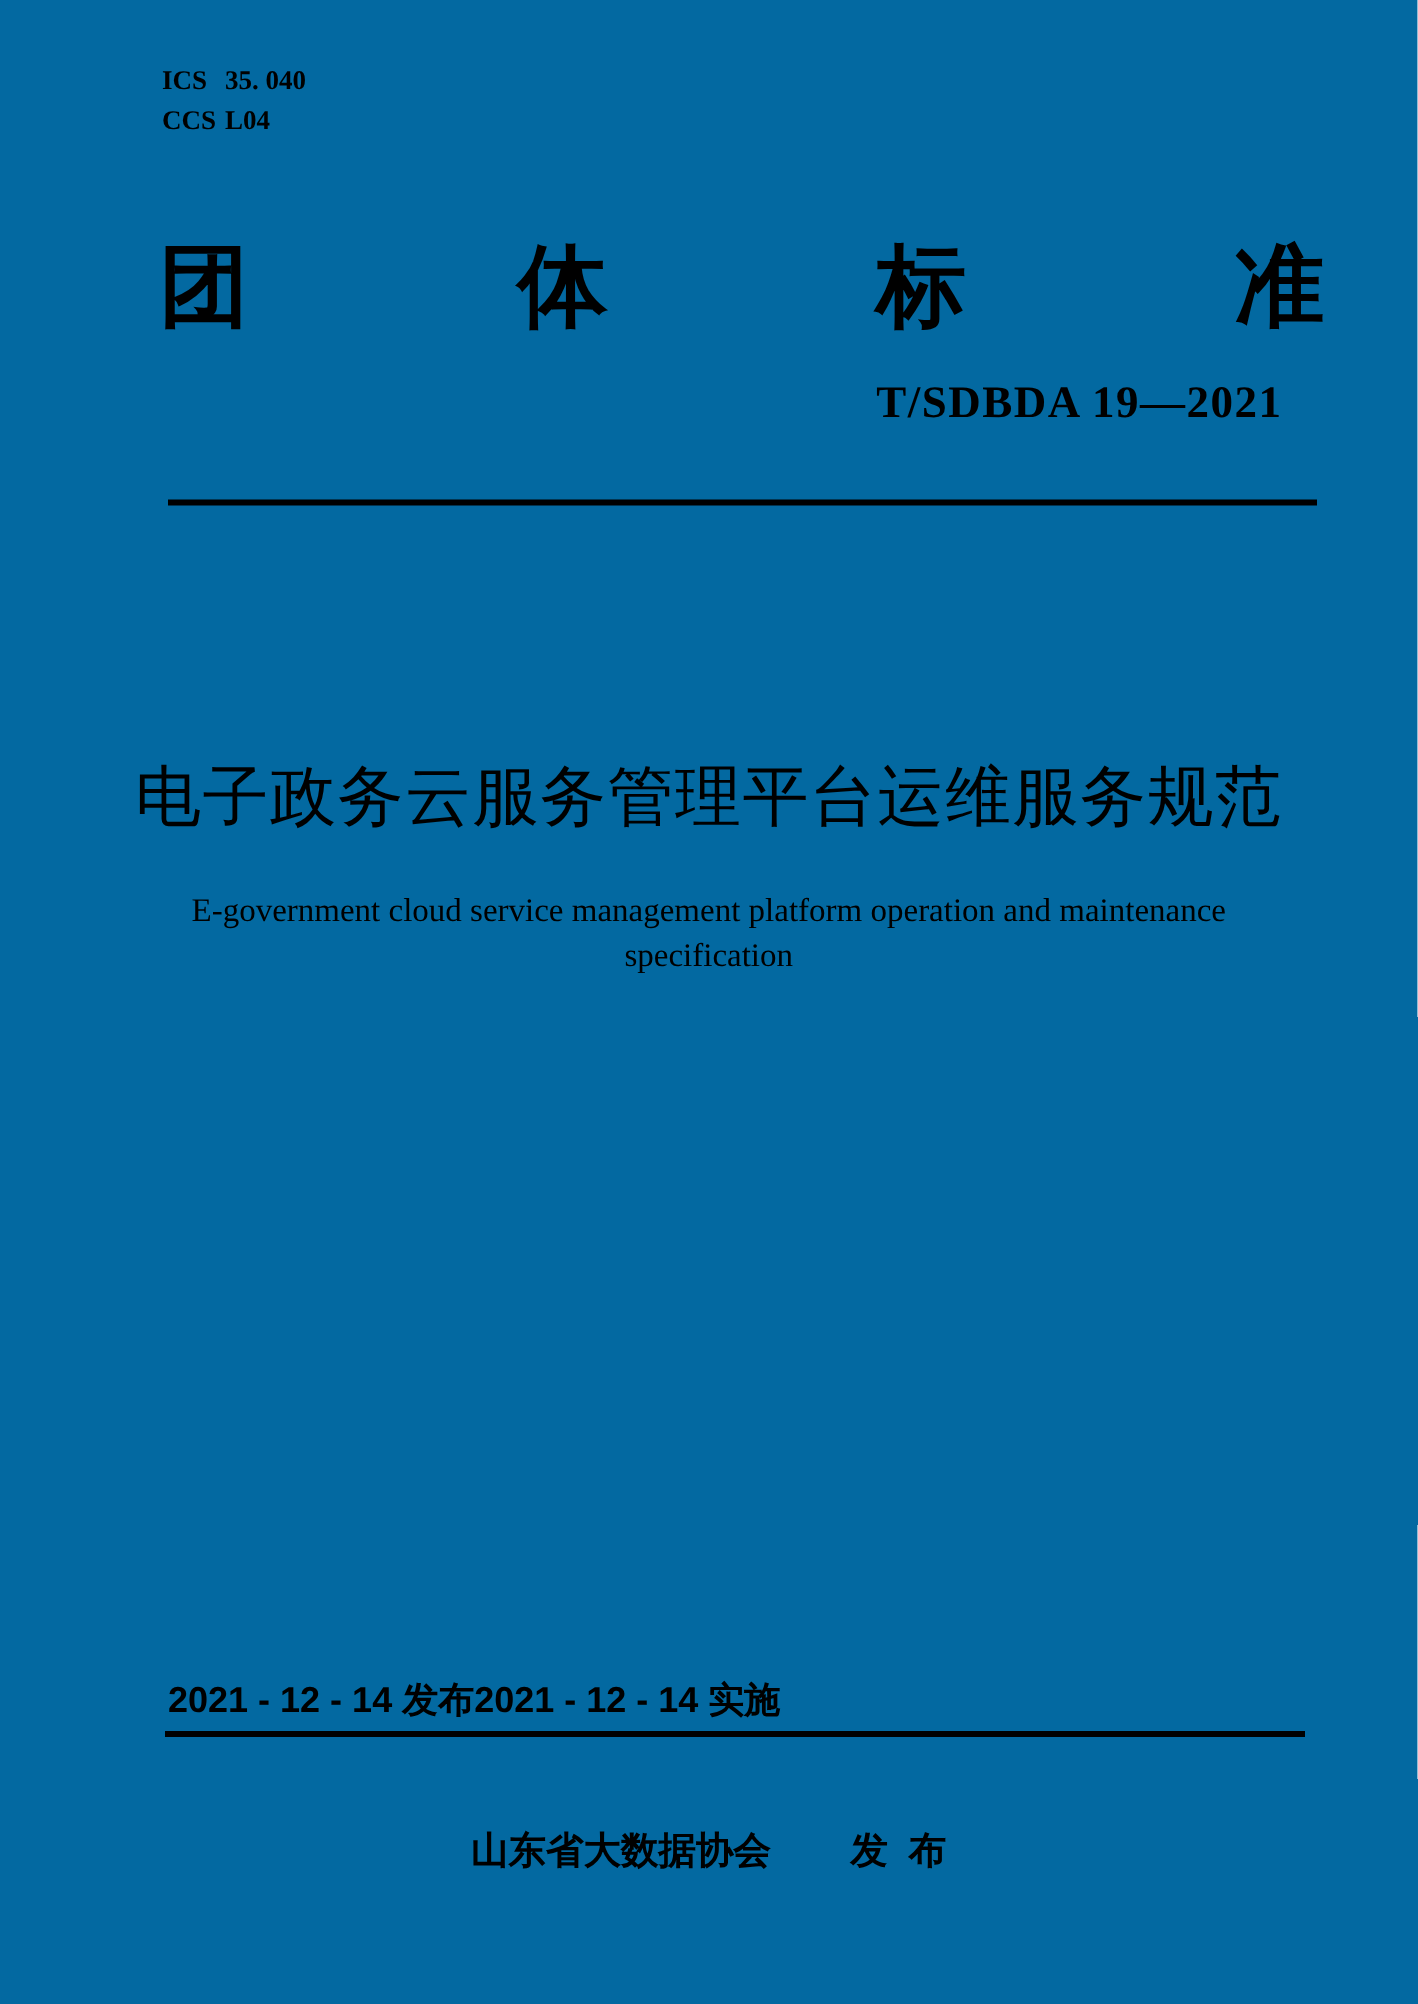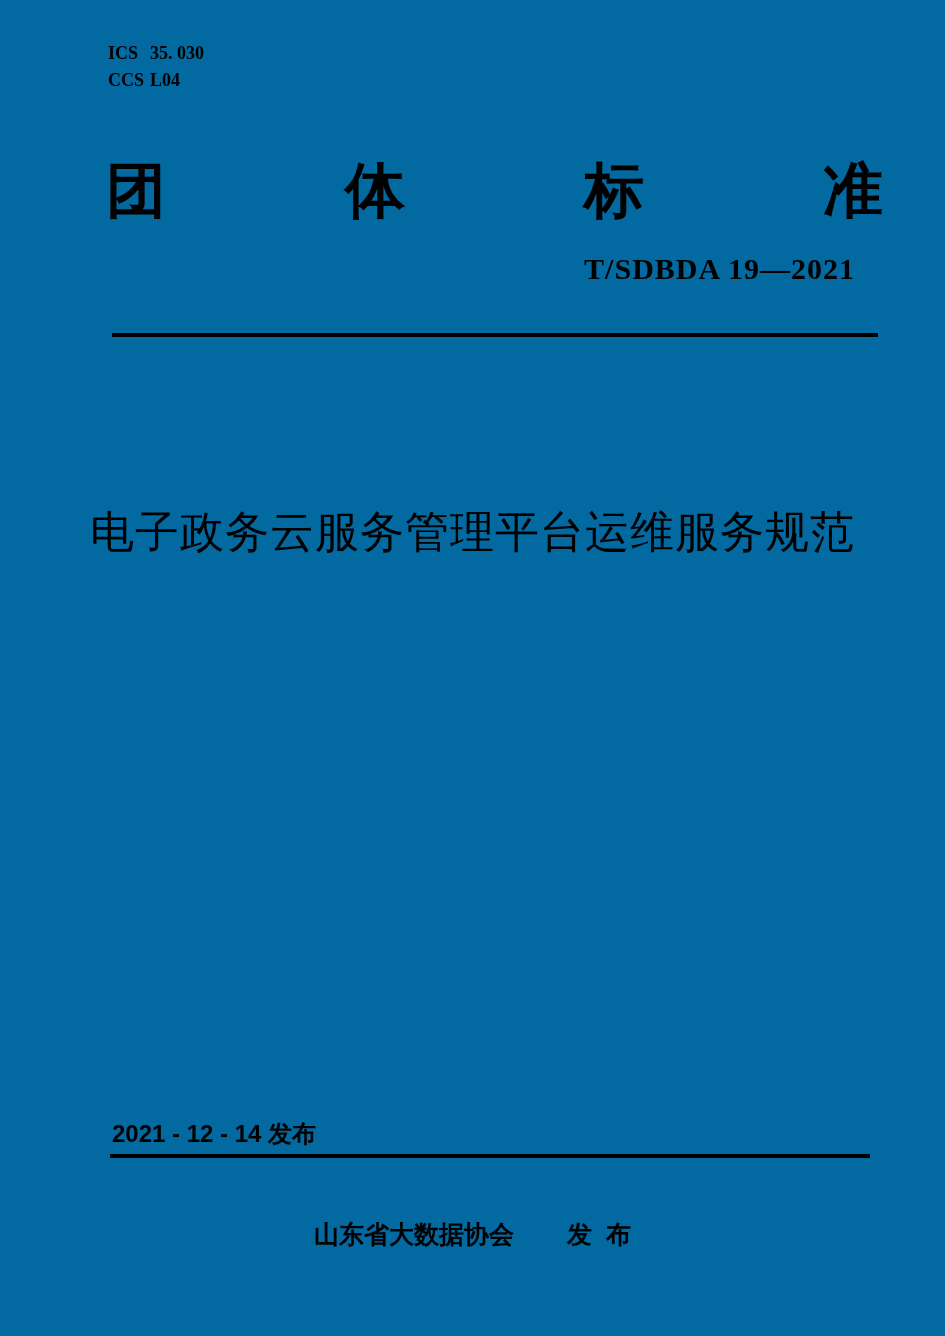--- a/index.html
+++ b/index.html
@@ -81,44 +81,49 @@
   .pub-action { margin-left: 46px; white-space: pre; }
 </style>
 </head>
 <body>
 
 <div class="page">
 
   <div class="codes">
     <div class="code-row">
       <span class="code-label">ICS</span>
-      <span class="code-value">35. 030</span>
+      <span class="code-value">35. 040</span>
     </div>
     <div class="code-row">
       <span class="code-label">CCS</span>
       <span class="code-value">L04</span>
     </div>
   </div>
 
   <div class="doc-type">
     <span>团</span>
     <span>体</span>
     <span>标</span>
     <span>准</span>
   </div>
 
   <div class="std-number">T/SDBDA 19—2021</div>
 
   <div class="rule rule-top"></div>
 
   <h1 class="title-zh">电子政务云服务管理平台运维服务规范</h1>
 
+  <div class="title-en">
+    <div>E-government cloud service management platform operation and maintenance</div>
+    <div>specification</div>
+  </div>
 
   <div class="dates">
     <span>2021 - 12 - 14 发布</span>
+    <span>2021 - 12 - 14 实施</span>
   </div>
 
   <div class="rule rule-bottom"></div>
 
   <div class="publisher">
     <span>山东省大数据协会</span>
     <span class="pub-action">发  布</span>
   </div>
 
 </div>

